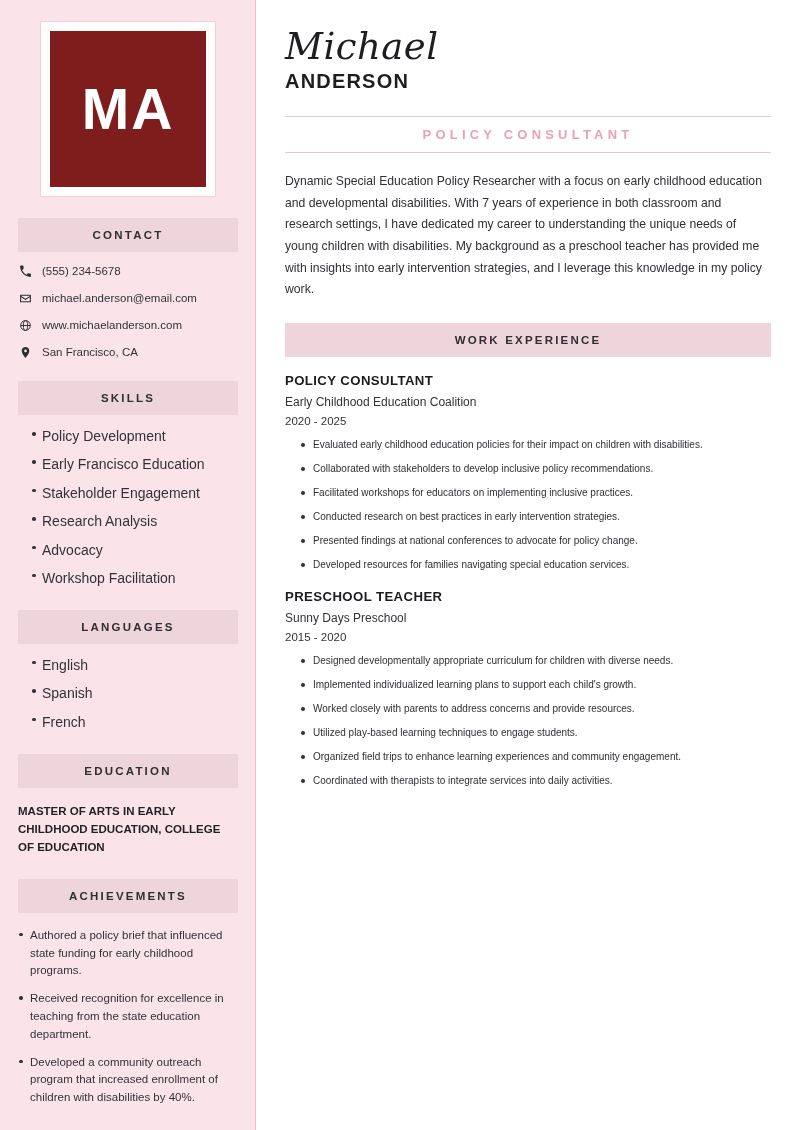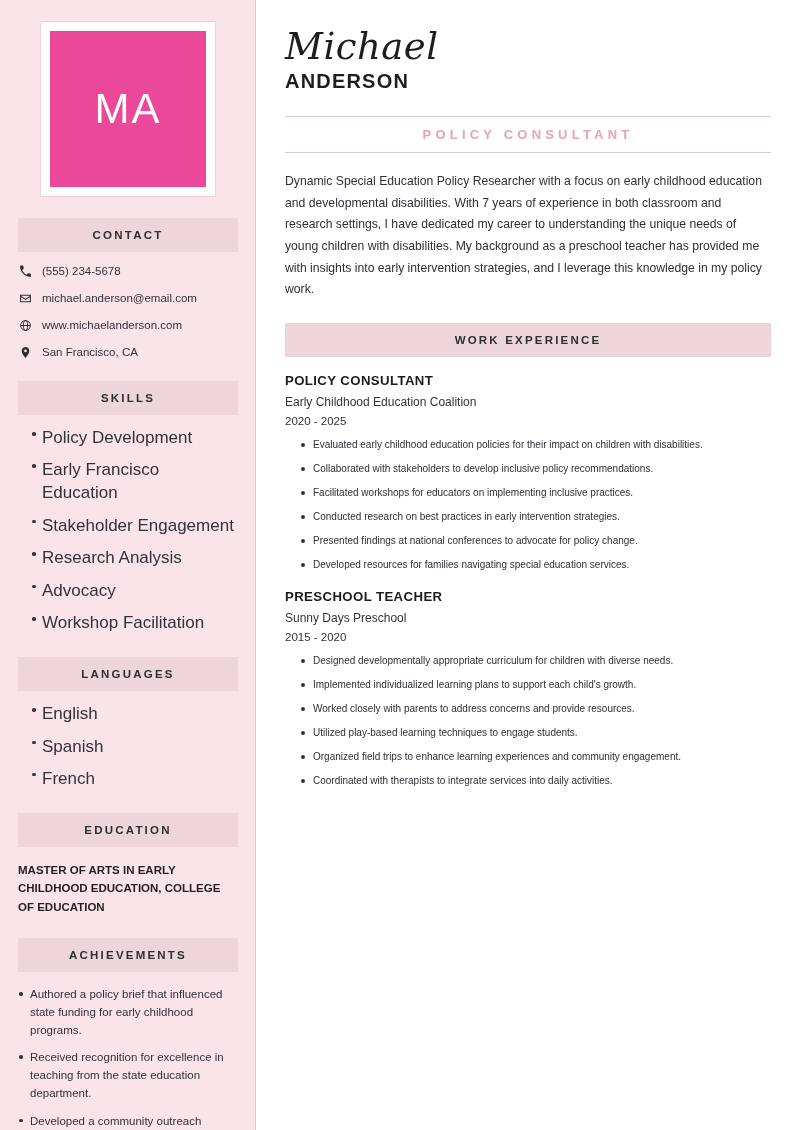--- a/index.html
+++ b/index.html
@@ -34,28 +34,28 @@
   .avatar-wrap {
     margin: 22px auto 0;
     width: 174px; height: 174px;
     border: 4px solid #ffffff;
     outline: 1px solid #f0cfd8;
     background: #ffffff;
     padding: 5px;
   }
   .avatar {
     width: 100%; height: 100%;
-    background: #ec4899;
+    background: #7f1d1d;
     color: #ffffff;
     display: flex;
     align-items: center;
     justify-content: center;
-    font-size: 42px;
+    font-size: 57px;
     letter-spacing: 2px;
-    font-weight: 400;
+    font-weight: 700;
   }
 
   .side-head {
     margin-top: 22px;
     background: #eed4db;
     height: 34px;
     display: flex;
     align-items: center;
     justify-content: center;
     font-size: 11.5px;
@@ -81,21 +81,21 @@
   }
   .contact-row .ic svg { display: block; }
 
   ul.side-list {
     margin: 12px 0 0 0;
     padding-left: 14px;
     list-style: none;
   }
   ul.side-list li {
     position: relative;
-    font-size: 17px;
+    font-size: 14px;
     color: #32323a;
     margin-bottom: 9.5px;
     line-height: 1.35;
     padding-left: 10px;
   }
   ul.side-list li::before {
     content: "";
     position: absolute;
     left: 0; top: 5px;
     width: 3.5px; height: 3.5px;

